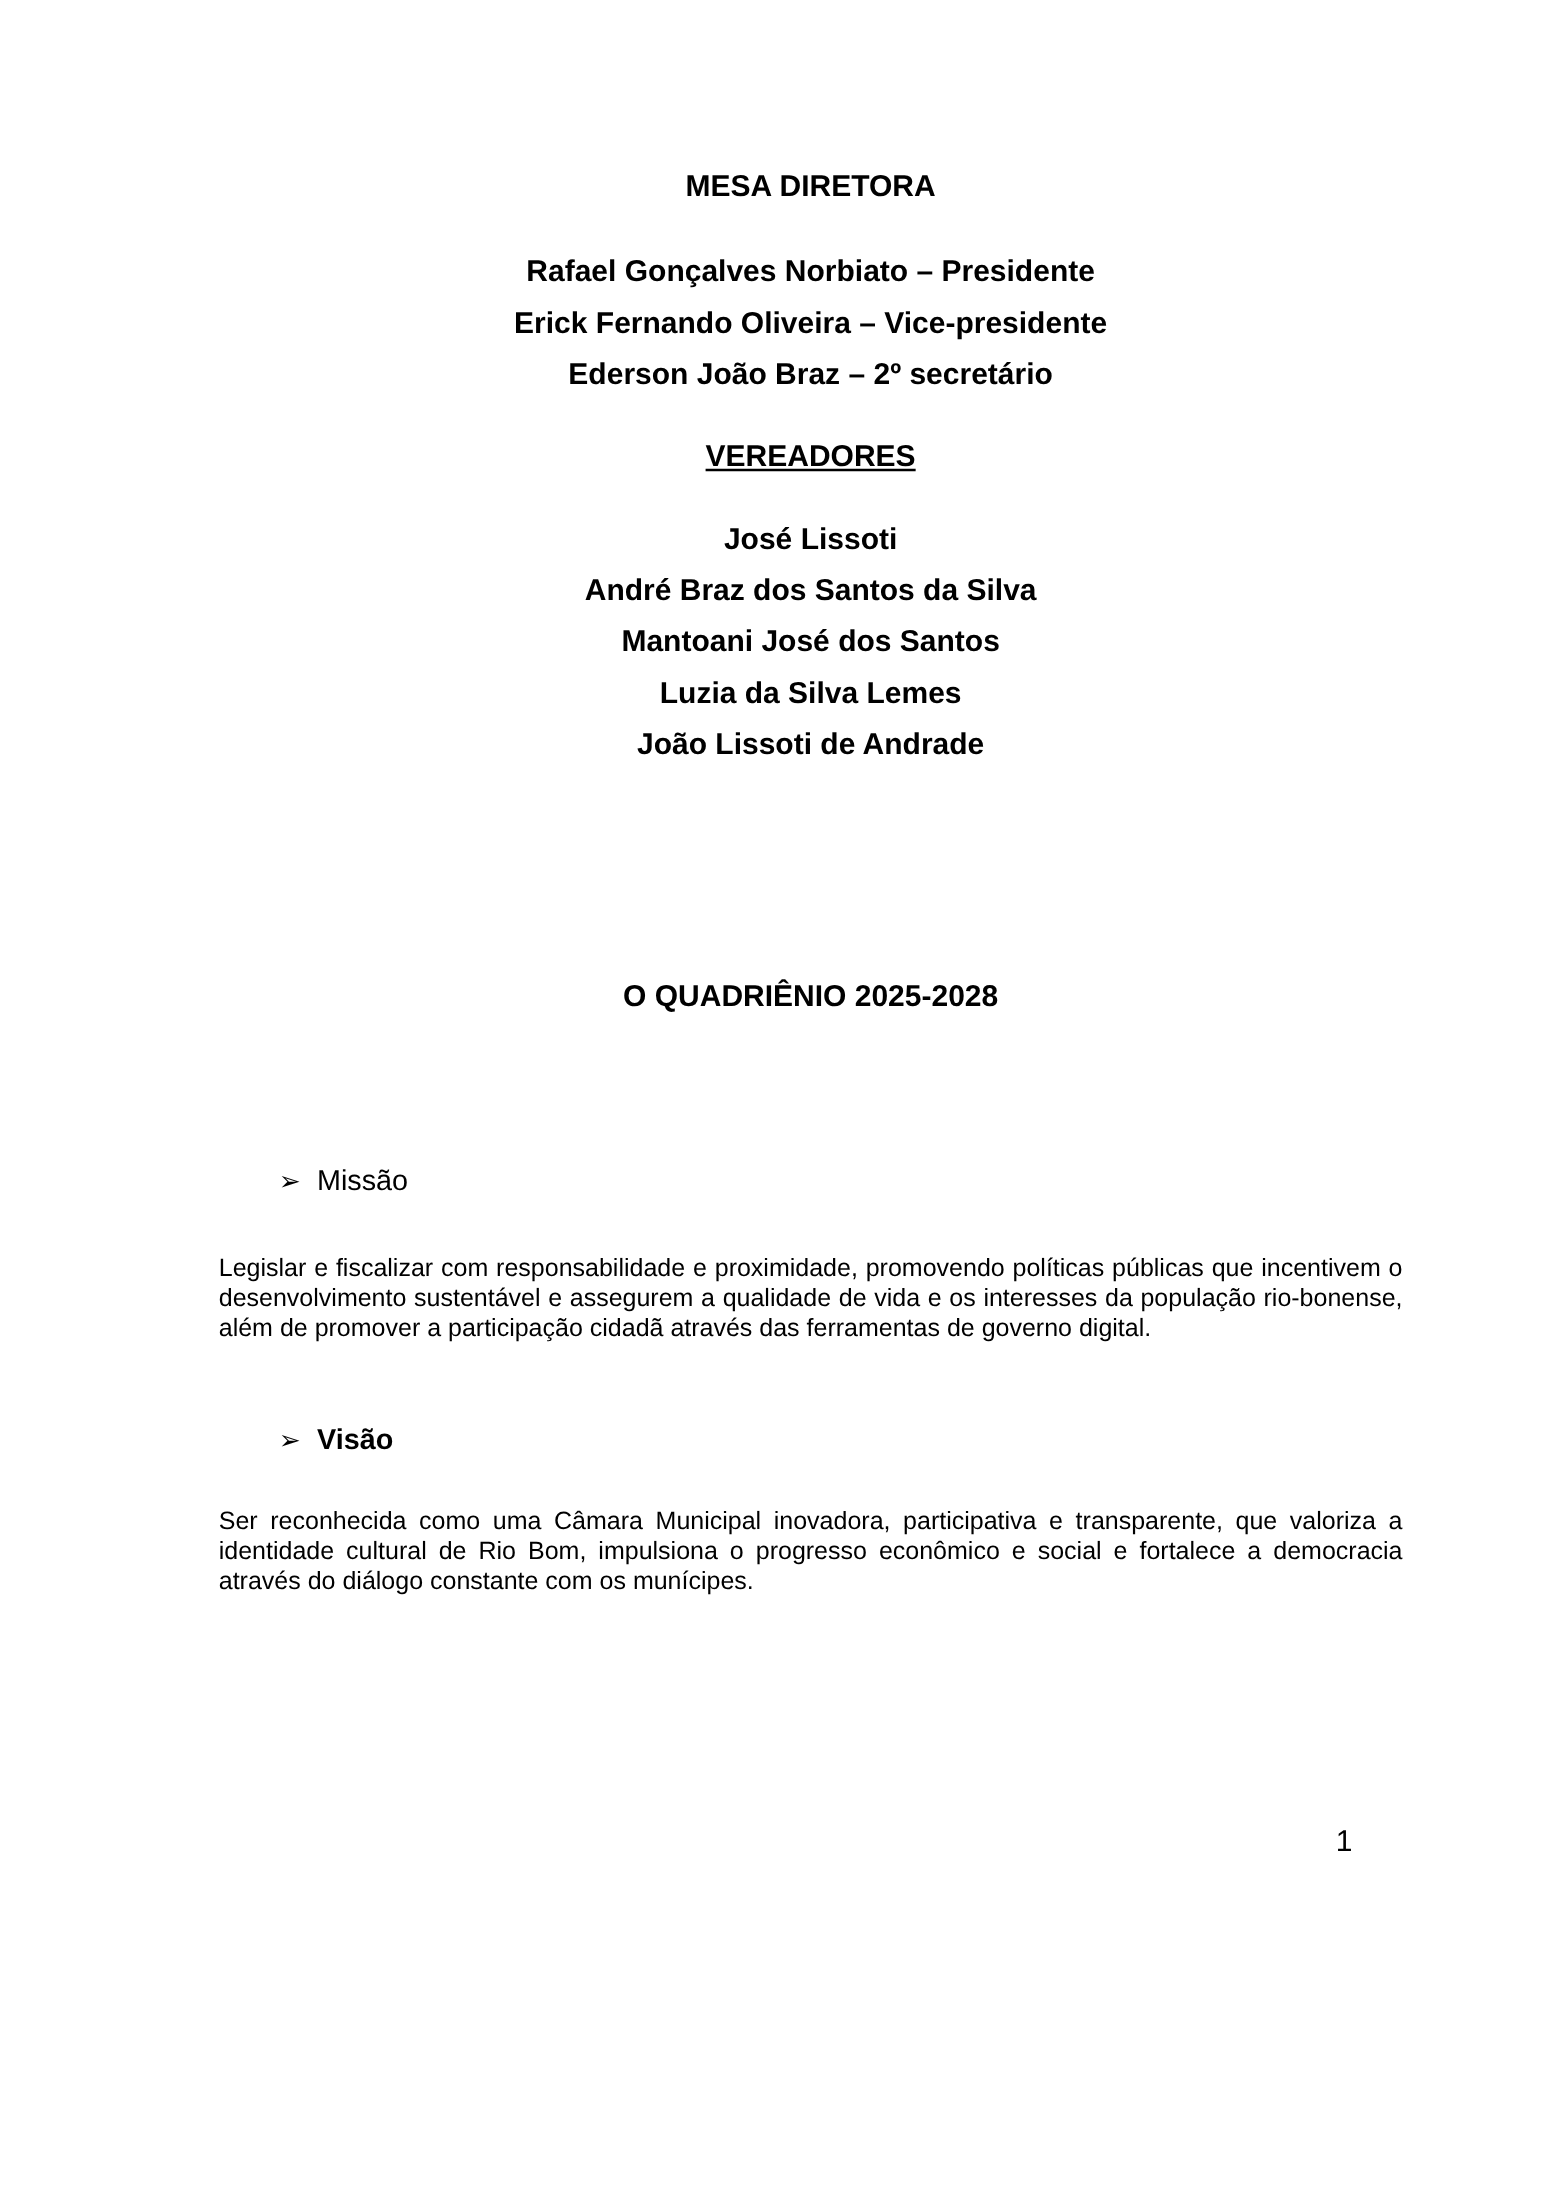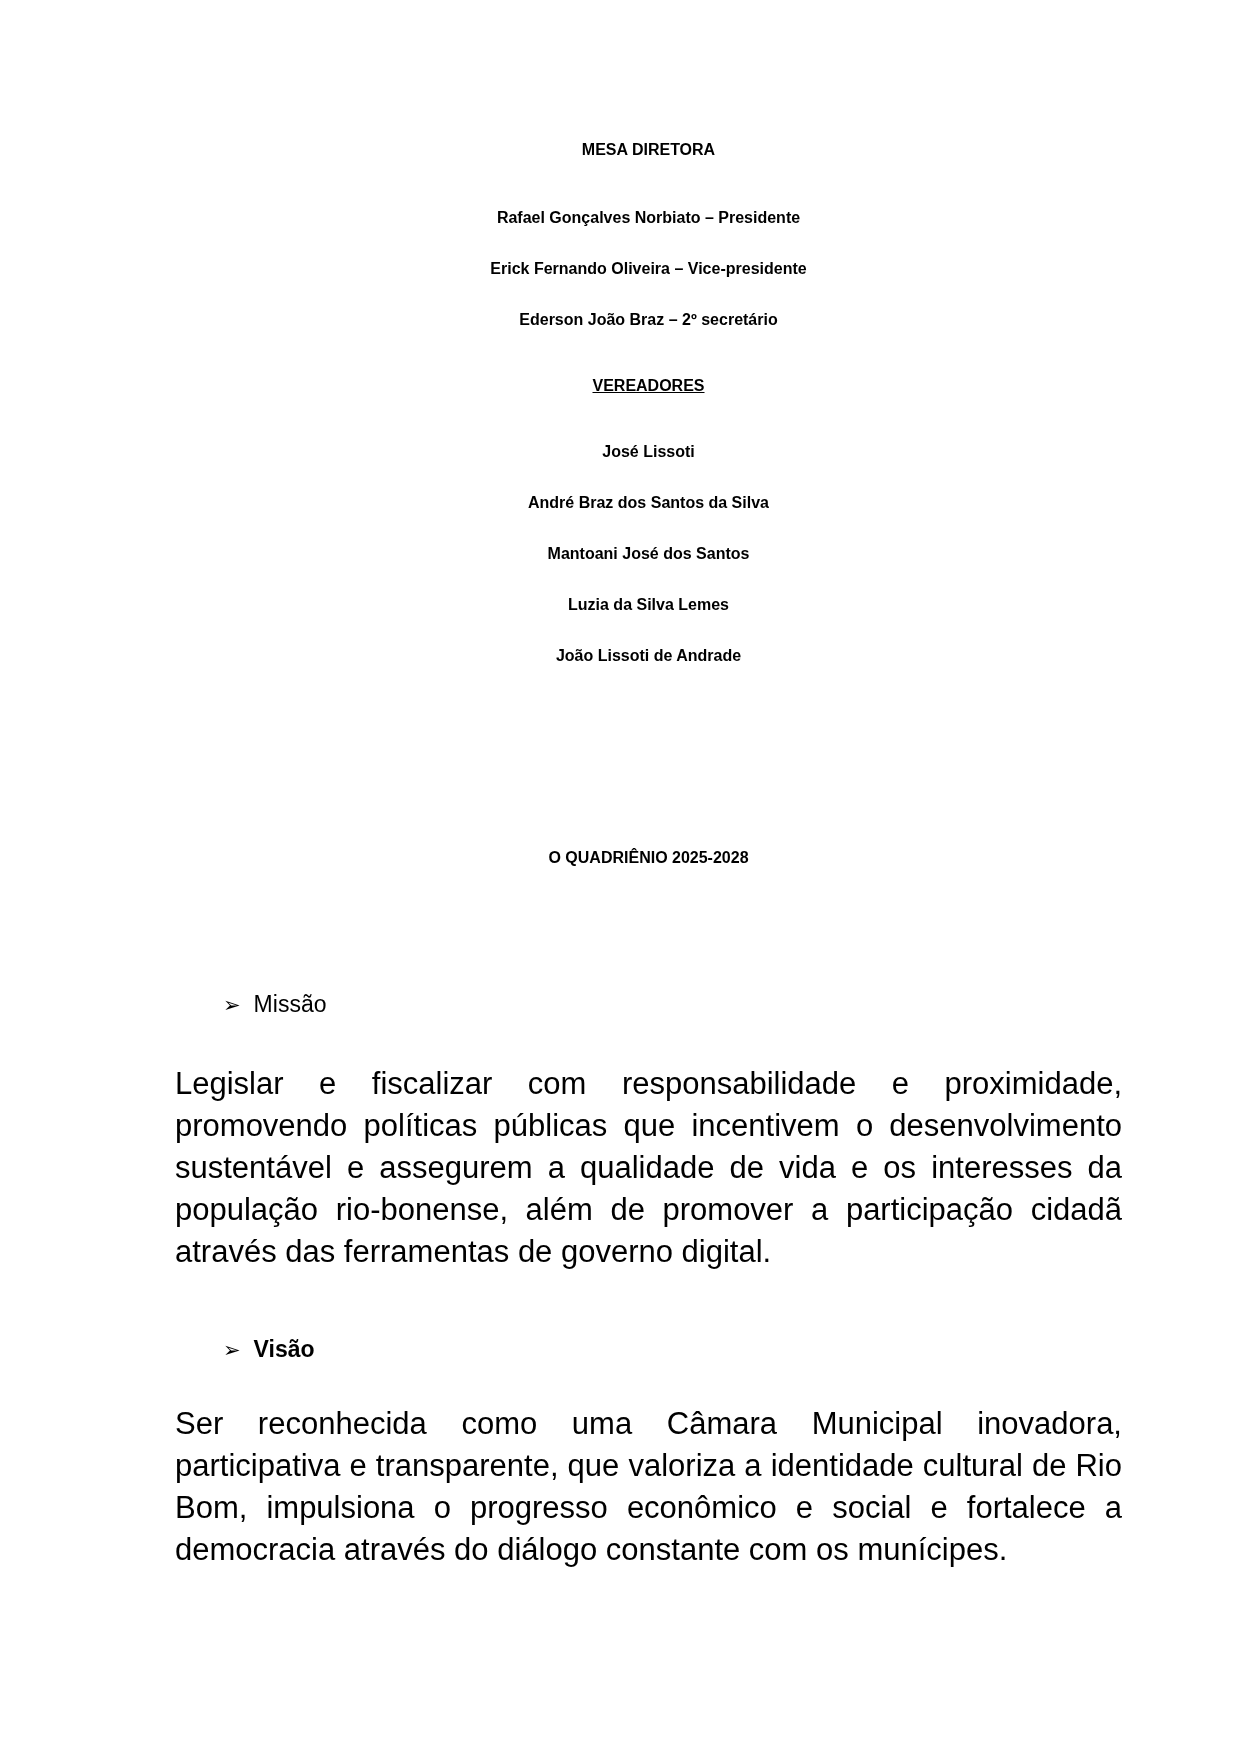--- a/index.html
+++ b/index.html
@@ -10,48 +10,48 @@
     margin: 0 auto;
     background: #ffffff;
     box-sizing: border-box;
     padding: 133px 119px 0 175px;
     overflow: hidden;
     font-family: "Liberation Sans", sans-serif;
     color: #000000;
   }
   .center-bold {
     font-weight: 700;
-    font-size: 16px;
+    font-size: 24px;
     line-height: 33px;
     text-align: center;
     margin: 0;
   }
-  .line { margin: 18px; }
+  .line { margin: 8px; }
   .board-members   { margin-top: 35px; }
   .heading-vereadores { margin-top: 33px; text-decoration: underline; }
   .councilor-members  { margin-top: 33px; }
   .doc-title { margin-top: 169px; }
   .bullet-row {
     margin-top: 114px;
     padding-left: 48px;
     font-size: 23px;
     line-height: 33px;
     font-weight: 400;
   }
   .bullet-row.visao { margin-top: 60px; font-weight: bold; }
   .bullet-glyph {
     font-family: "DejaVu Sans", sans-serif;
     display: inline-block;
     margin-right: 13px;
     font-size: 21px;
   }
   .paragraph {
     margin: 41px 0 0 0;
-    font-size: 31px;
-    line-height: 42px;
+    font-size: 20px;
+    line-height: 24px;
     text-align: justify;
   }
   .paragraph.visao-body { margin-top: 36px; }
   .page-footer {
     margin-top: 180px;
     padding-right: 40px;
     text-align: right;
     font-size: 24px;
     line-height: 33px;
   }

